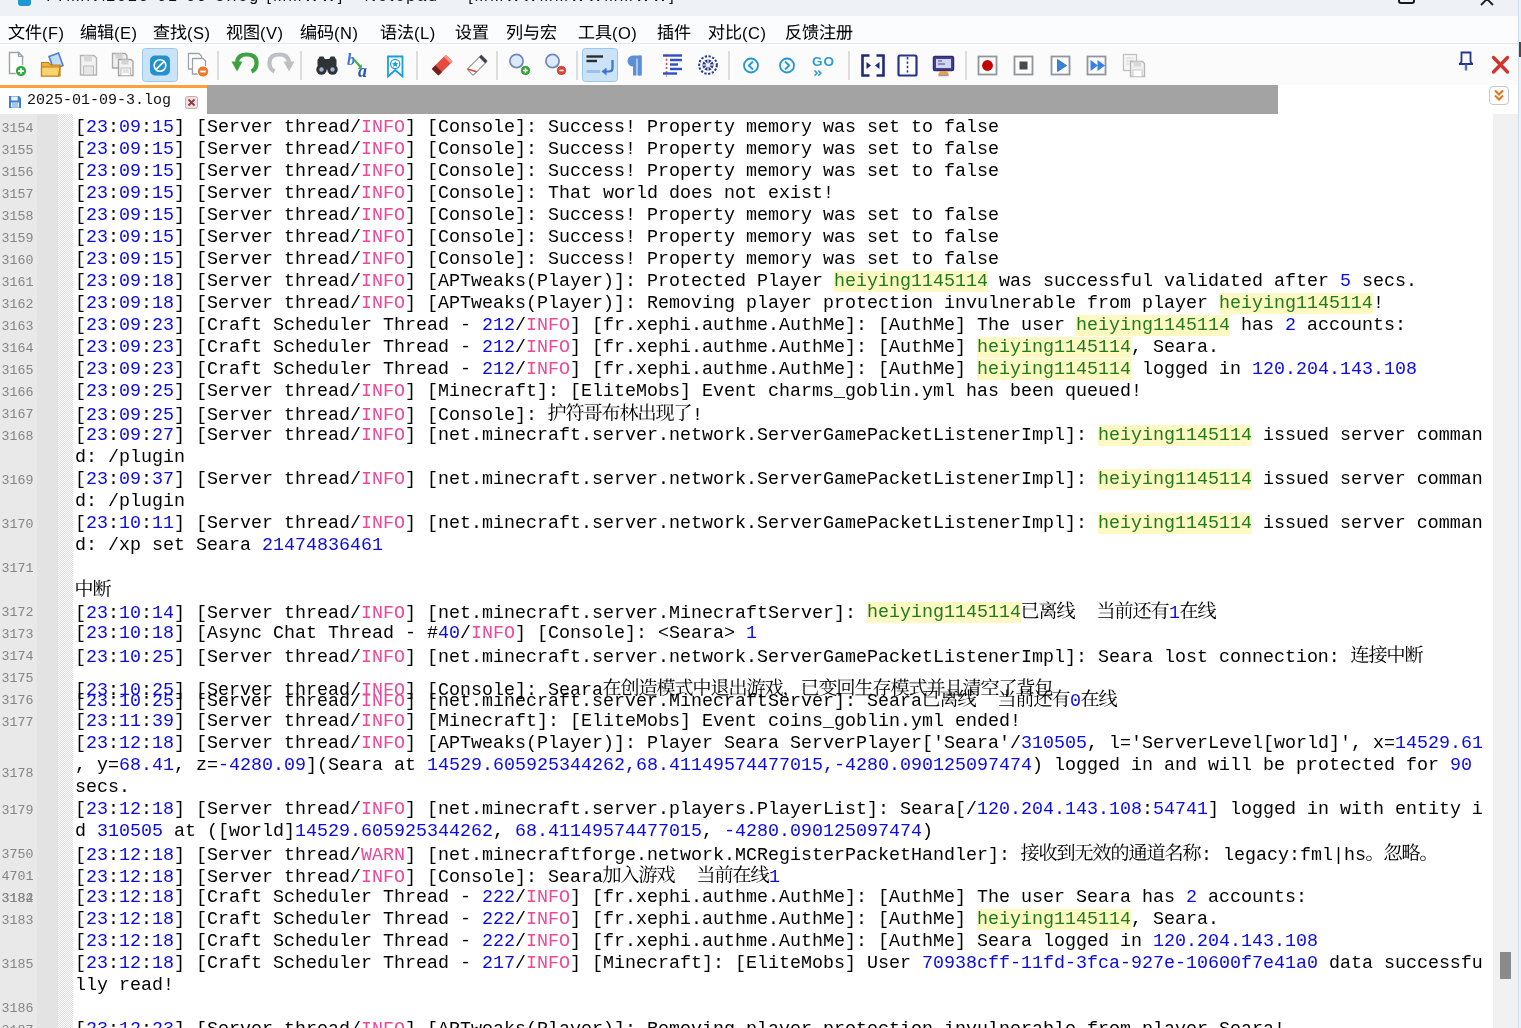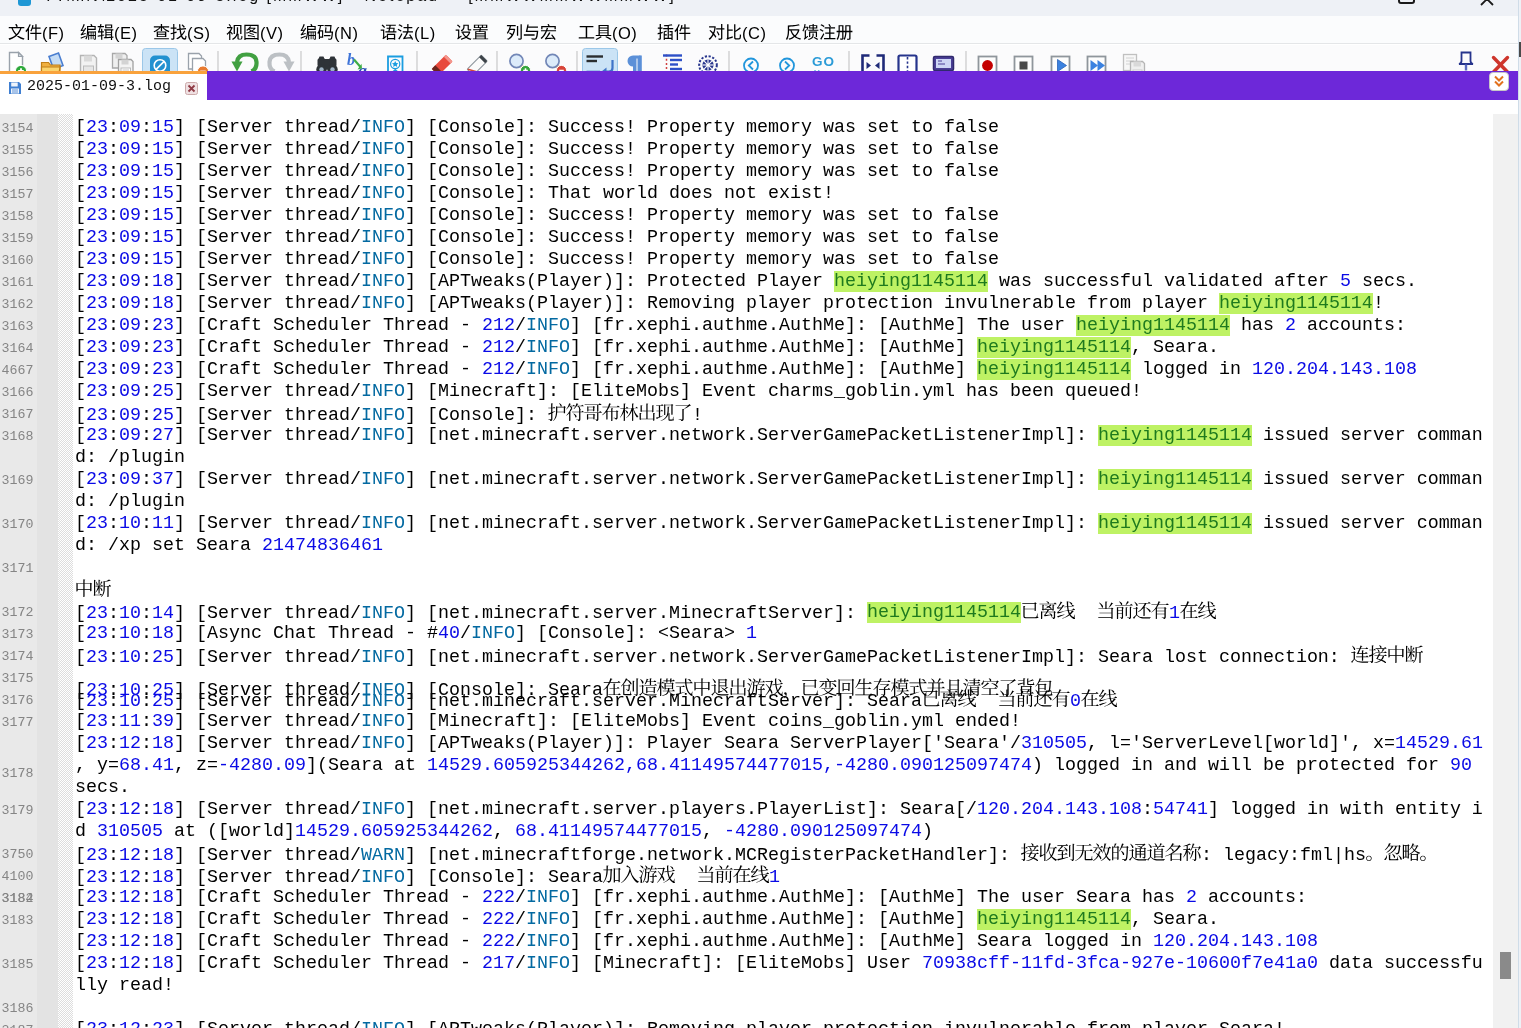--- a/index.html
+++ b/index.html
@@ -4,35 +4,35 @@
 html,body{width:1521px;height:1028px;overflow:hidden;background:#fff}
 body{position:relative;font-family:"Liberation Sans",sans-serif}
 #title{position:absolute;left:0;top:0;width:1521px;height:16px;background:#eef1f6;overflow:hidden}
 #title .tt{position:absolute;left:38px;top:-13px;font-size:16px;letter-spacing:2px;color:#1a1a1a;color:#111;white-space:pre;font-family:"Liberation Sans",sans-serif}
 #ticon{position:absolute;left:18px;top:-7px;width:13px;height:13px;background:#1e97d5;border-radius:3px}
 #menubar{position:absolute;left:0;top:16px;width:1521px;height:28px;background:#fbfcfd;border-bottom:1px solid #e4e6e8}
 .mi{position:absolute;top:4.5px;white-space:nowrap}
 .ma{font-size:16.5px;color:#000;vertical-align:baseline;letter-spacing:0.5px}
 #toolbar{position:absolute;left:0;top:45px;width:1521px;height:40px;background:#fbfbfc}
 .tb{position:absolute;left:0;top:0}
-#tabbar{position:absolute;left:0;top:71px;width:1521px;height:29px;background:#6d28d9}
+#tabbar{position:absolute;left:0;top:85px;width:1278px;height:29px;background:#a3a3a3}
 #tab1{position:absolute;left:0;top:0;width:207px;height:29px;background:#fff;border-top:3px solid #f9a23c}
 #tab1 .tx{position:absolute;left:27px;top:4px;font-family:"Liberation Mono",monospace;font-size:15px;color:#111;letter-spacing:0}
 #tabchev{position:absolute;left:1489px;top:1px;width:20px;height:19px;background:#fff;border:1px solid #c6c6c6;border-radius:4px}
 #editor{position:absolute;left:0;top:114px;width:1231px;height:914px;background:#fff}
 #gutter{position:absolute;left:0;top:0;width:37px;height:914px;background:#e9e9e9}
 #margin2{position:absolute;left:37px;top:0;width:21px;height:914px;background:#e3e3e3}
 #fold{position:absolute;left:58px;top:0;width:15px;height:914px;background:#fff;
 background-image:linear-gradient(45deg,#ddd 25%,transparent 25%,transparent 75%,#ddd 75%),linear-gradient(45deg,#ddd 25%,transparent 25%,transparent 75%,#ddd 75%);
 background-size:2px 2px;background-position:0 0,1px 1px}
 .r{position:absolute;left:75px;height:22px;line-height:22px;font-family:"Liberation Mono",monospace;font-size:18.333px;color:#000;white-space:pre}
 .r i,.r b{font-style:normal;font-weight:normal}
 .n{color:#0a0ae6}
-.k{color:#0369a1}
-.hl{color:#1e7a1e;background:#bef264}
+.k{color:#ec4899}
+.hl{color:#1e7a1e;background:#fef9c3}
 .ln{position:absolute;left:0;width:33.5px;height:22px;line-height:22px;text-align:right;font-family:"Liberation Mono",monospace;font-size:13.3px;color:#858585}
 .cj{display:inline-block}
 #vscroll{position:absolute;left:1493px;top:0;width:26px;height:914px;background:#f1f1f1}
 #vthumb{position:absolute;left:7px;top:838px;width:11px;height:27px;background:#8a8a8a}
 #redge{position:absolute;left:1518px;top:0;width:3px;height:1028px;background:#eef1f6;border-left:1px solid #cfdce8}
 #topright-dark{position:absolute;left:1519px;top:42px;width:2px;height:15px;background:#4a4a4a}
 #maxbtn{position:absolute;left:1398px;top:-9px;width:17px;height:13px;border:2.5px solid #1a1a1a;border-radius:3px}
 #closebtn1{position:absolute;left:1480px;top:-8px;width:14px;height:14px}
 </style></head><body>
 <svg width="0" height="0" style="position:absolute">
@@ -399,37 +399,37 @@
     <div class="ln" style="top:25.9px">3155</div>
     <div class="ln" style="top:47.9px">3156</div>
     <div class="ln" style="top:69.9px">3157</div>
     <div class="ln" style="top:91.9px">3158</div>
     <div class="ln" style="top:113.9px">3159</div>
     <div class="ln" style="top:135.9px">3160</div>
     <div class="ln" style="top:157.9px">3161</div>
     <div class="ln" style="top:179.9px">3162</div>
     <div class="ln" style="top:201.9px">3163</div>
     <div class="ln" style="top:223.9px">3164</div>
-    <div class="ln" style="top:245.9px">4667</div>
+    <div class="ln" style="top:245.9px">3165</div>
     <div class="ln" style="top:267.9px">3166</div>
     <div class="ln" style="top:289.9px">3167</div>
     <div class="ln" style="top:311.9px">3168</div>
     <div class="ln" style="top:355.9px">3169</div>
     <div class="ln" style="top:399.9px">3170</div>
     <div class="ln" style="top:443.9px">3171</div>
     <div class="ln" style="top:487.9px">3172</div>
     <div class="ln" style="top:509.9px">3173</div>
     <div class="ln" style="top:531.9px">3174</div>
     <div class="ln" style="top:553.9px">3175</div>
     <div class="ln" style="top:575.9px">3176</div>
     <div class="ln" style="top:597.9px">3177</div>
     <div class="ln" style="top:649px">3178</div>
     <div class="ln" style="top:685.9px">3179</div>
     <div class="ln" style="top:729.9px">3750</div>
-    <div class="ln" style="top:751.9px">4100</div>
+    <div class="ln" style="top:751.9px">4701</div>
     <div class="ln" style="top:773.9px">3182</div>
     <div class="ln" style="top:795.9px">3183</div>
     <div class="ln" style="top:774px">3184</div>
     <div class="ln" style="top:839.9px">3185</div>
     <div class="ln" style="top:883.9px">3186</div>
     <div class="ln" style="top:905.9px">3187</div>
     <div class="r" style="top:2.5px">[<i class="n">23</i>:<i class="n">09</i>:<i class="n">15</i>] [Server thread/<i class="k">INFO</i>] [Console]: Success! Property memory was set to false</div>
     <div class="r" style="top:24.5px">[<i class="n">23</i>:<i class="n">09</i>:<i class="n">15</i>] [Server thread/<i class="k">INFO</i>] [Console]: Success! Property memory was set to false</div>
     <div class="r" style="top:46.5px">[<i class="n">23</i>:<i class="n">09</i>:<i class="n">15</i>] [Server thread/<i class="k">INFO</i>] [Console]: Success! Property memory was set to false</div>
     <div class="r" style="top:68.5px">[<i class="n">23</i>:<i class="n">09</i>:<i class="n">15</i>] [Server thread/<i class="k">INFO</i>] [Console]: That world does not exist!</div>

